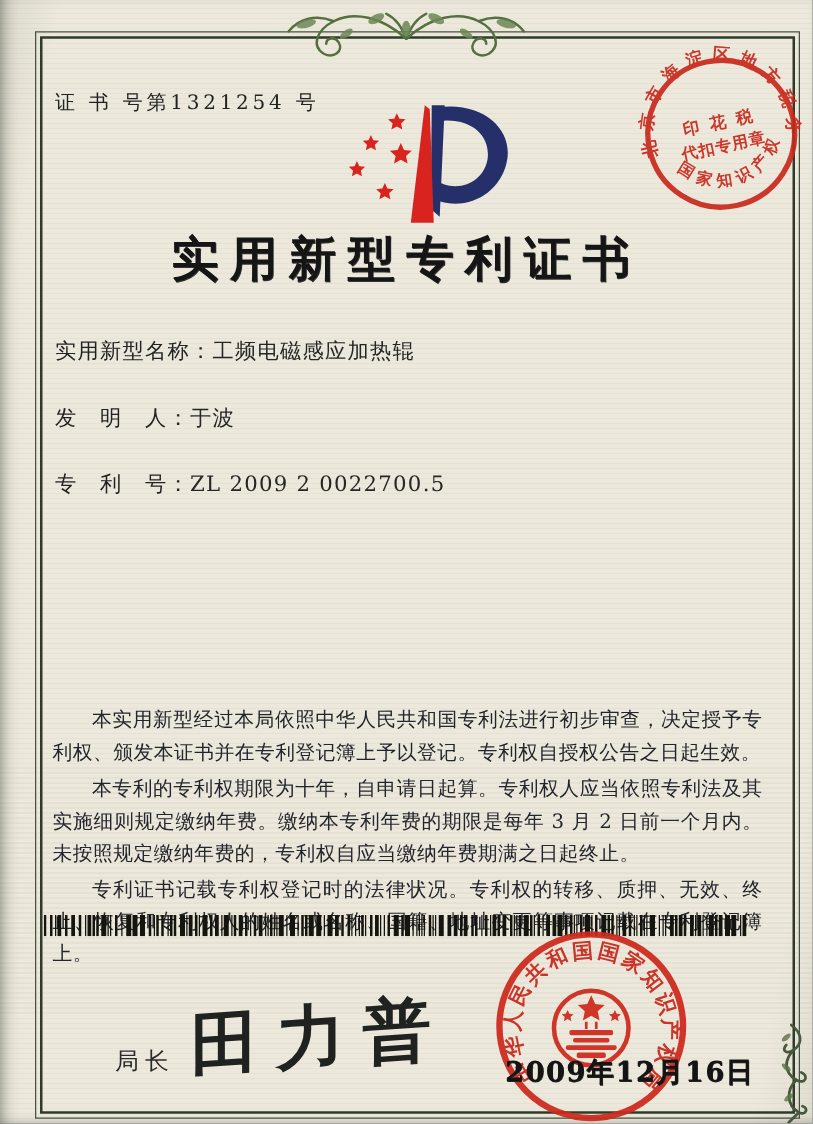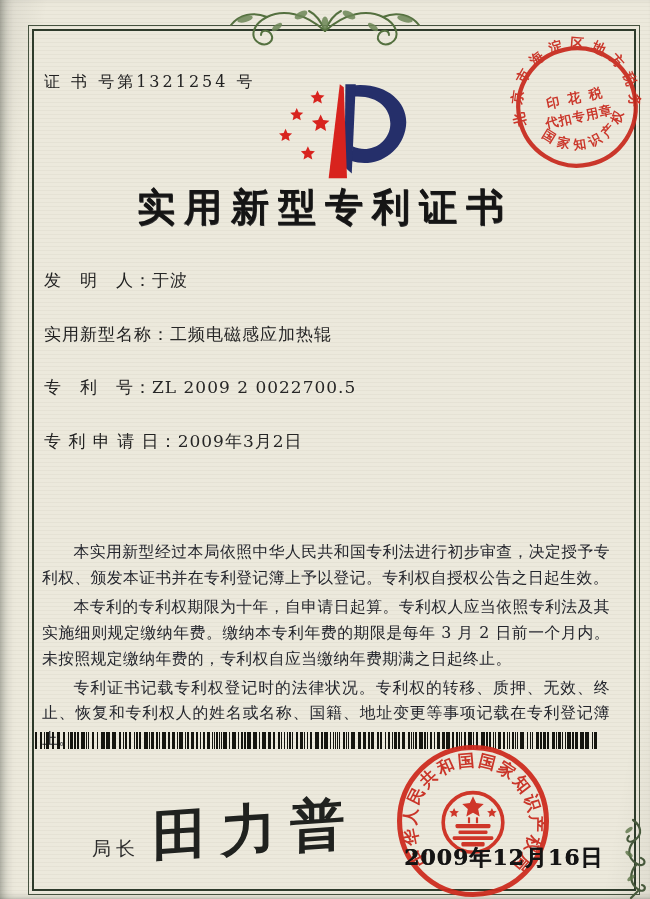--- a/index.html
+++ b/index.html
@@ -28,21 +28,21 @@
   .tax-stamp { position:absolute; left:506px; top:36px; transform:rotate(-12deg); opacity:.92; }
   .logo { position:absolute; left:268px; top:84px; }
   .title {
     position:absolute; top:182px; left:0; width:100%; text-align:center;
     font-size:38px; font-weight:bold; letter-spacing:9px; color:#151515;
     text-shadow:.5px .5px 0 #333;
   }
   .fields { position:absolute; top:269px; left:44px; right:40px; }
   .field-row { margin-bottom:30.5px; font-size:17px; letter-spacing:1px; color:#262626; white-space:pre; }
   .field-row .lbl { color:#222; }
-  .paras { position:absolute; top:539px; left:42px; width:568px; }
+  .paras { position:absolute; top:563px; left:42px; width:568px; }
   .paras p {
     font-size:15.8px; line-height:1.64; text-align:justify; text-indent:2em;
     color:#23252c; margin-bottom:3px; letter-spacing:.4px;
   }
   .barcode { position:absolute; top:732px; left:35px; width:566px; height:17px; font-size:0; white-space:nowrap; overflow:hidden; }
   .sig-role { position:absolute; left:92px; top:836px; font-size:19px; letter-spacing:5px; color:#2a2a2a; }
   .sig-name {
     position:absolute; left:152px; top:793px; font-size:55px; font-weight:bold;
     letter-spacing:14px; color:#20221f; transform:rotate(-4deg) skewX(-4deg); white-space:nowrap;
   }
@@ -111,24 +111,23 @@
       <path d="M36,30 l2.4,5.2 5.8,.6 -4.3,3.9 1.2,5.6 -5.1,-2.9 -5.1,2.9 1.2,-5.6 -4.3,-3.9 5.8,-.6 Z"></path>
       <path d="M22,56 l2.4,5.2 5.8,.6 -4.3,3.9 1.2,5.6 -5.1,-2.9 -5.1,2.9 1.2,-5.6 -4.3,-3.9 5.8,-.6 Z"></path>
       <path d="M66,38 l3.2,7 7.8,.8 -5.8,5.2 1.6,7.6 -6.8,-3.9 -6.8,3.9 1.6,-7.6 -5.8,-5.2 7.8,-.8 Z"></path>
       <path d="M50,78 l2.6,5.6 6.2,.6 -4.6,4.2 1.3,6 -5.5,-3.1 -5.5,3.1 1.3,-6 -4.6,-4.2 6.2,-.6 Z"></path>
     </g>
   </svg>
 
   <div class="title">实用新型专利证书</div>
 
   <div class="fields">
+    <div class="field-row"><span class="lbl">实用新型名称：</span><span>工频电磁感应加热辊</span></div>
     <div class="field-row"><span class="lbl">发　明　人：</span><span>于波</span></div>
-    <div class="field-row"><span class="lbl">实用新型名称：</span><span>工频电磁感应加热辊</span></div>
     <div class="field-row"><span class="lbl">专　利　号：</span><span>ZL 2009 2 0022700.5</span></div>
-    <div class="field-row"><span class="lbl">专 利 申 请 日：</span><span>2009年3月2日</span></div>
   </div>
 
   <div class="paras">
     <p>本实用新型经过本局依照中华人民共和国专利法进行初步审查，决定授予专利权、颁发本证书并在专利登记簿上予以登记。专利权自授权公告之日起生效。</p>
     <p>本专利的专利权期限为十年，自申请日起算。专利权人应当依照专利法及其实施细则规定缴纳年费。缴纳本专利年费的期限是每年 3 月 2 日前一个月内。未按照规定缴纳年费的，专利权自应当缴纳年费期满之日起终止。</p>
     <p>专利证书记载专利权登记时的法律状况。专利权的转移、质押、无效、终止、恢复和专利权人的姓名或名称、国籍、地址变更等事项记载在专利登记簿上。</p>
   </div>
 
   <div class="barcode"><span style="display:inline-block;vertical-align:top;height:100%;background:#15150f;width:2px;margin-right:3px"></span><span style="display:inline-block;vertical-align:top;height:100%;background:#15150f;width:2px;margin-right:2px"></span><span style="display:inline-block;vertical-align:top;height:100%;background:#15150f;width:1px;margin-right:1px"></span><span style="display:inline-block;vertical-align:top;height:100%;background:#15150f;width:3px;margin-right:3px"></span><span style="display:inline-block;vertical-align:top;height:100%;background:#15150f;width:2px;margin-right:3px"></span><span style="display:inline-block;vertical-align:top;height:100%;background:#15150f;width:3px;margin-right:3px"></span><span style="display:inline-block;vertical-align:top;height:100%;background:#15150f;width:2px;margin-right:3px"></span><span style="display:inline-block;vertical-align:top;height:100%;background:#15150f;width:1px;margin-right:1px"></span><span style="display:inline-block;vertical-align:top;height:100%;background:#15150f;width:3px;margin-right:1px"></span><span style="display:inline-block;vertical-align:top;height:100%;background:#15150f;width:2px;margin-right:1px"></span><span style="display:inline-block;vertical-align:top;height:100%;background:#15150f;width:2px;margin-right:2px"></span><span style="display:inline-block;vertical-align:top;height:100%;background:#15150f;width:4px;margin-right:1px"></span><span style="display:inline-block;vertical-align:top;height:100%;background:#15150f;width:1px;margin-right:1px"></span><span style="display:inline-block;vertical-align:top;height:100%;background:#15150f;width:1px;margin-right:3px"></span><span style="display:inline-block;vertical-align:top;height:100%;background:#15150f;width:2px;margin-right:3px"></span><span style="display:inline-block;vertical-align:top;height:100%;background:#15150f;width:1px;margin-right:3px"></span><span style="display:inline-block;vertical-align:top;height:100%;background:#15150f;width:4px;margin-right:1px"></span><span style="display:inline-block;vertical-align:top;height:100%;background:#15150f;width:4px;margin-right:2px"></span><span style="display:inline-block;vertical-align:top;height:100%;background:#15150f;width:4px;margin-right:3px"></span><span style="display:inline-block;vertical-align:top;height:100%;background:#15150f;width:2px;margin-right:2px"></span><span style="display:inline-block;vertical-align:top;height:100%;background:#15150f;width:1px;margin-right:1px"></span><span style="display:inline-block;vertical-align:top;height:100%;background:#15150f;width:2px;margin-right:2px"></span><span style="display:inline-block;vertical-align:top;height:100%;background:#15150f;width:2px;margin-right:3px"></span><span style="display:inline-block;vertical-align:top;height:100%;background:#15150f;width:1px;margin-right:1px"></span><span style="display:inline-block;vertical-align:top;height:100%;background:#15150f;width:2px;margin-right:1px"></span><span style="display:inline-block;vertical-align:top;height:100%;background:#15150f;width:2px;margin-right:3px"></span><span style="display:inline-block;vertical-align:top;height:100%;background:#15150f;width:4px;margin-right:1px"></span><span style="display:inline-block;vertical-align:top;height:100%;background:#15150f;width:1px;margin-right:1px"></span><span style="display:inline-block;vertical-align:top;height:100%;background:#15150f;width:3px;margin-right:2px"></span><span style="display:inline-block;vertical-align:top;height:100%;background:#15150f;width:2px;margin-right:1px"></span><span style="display:inline-block;vertical-align:top;height:100%;background:#15150f;width:1px;margin-right:2px"></span><span style="display:inline-block;vertical-align:top;height:100%;background:#15150f;width:4px;margin-right:2px"></span><span style="display:inline-block;vertical-align:top;height:100%;background:#15150f;width:2px;margin-right:2px"></span><span style="display:inline-block;vertical-align:top;height:100%;background:#15150f;width:3px;margin-right:2px"></span><span style="display:inline-block;vertical-align:top;height:100%;background:#15150f;width:1px;margin-right:1px"></span><span style="display:inline-block;vertical-align:top;height:100%;background:#15150f;width:4px;margin-right:2px"></span><span style="display:inline-block;vertical-align:top;height:100%;background:#15150f;width:1px;margin-right:1px"></span><span style="display:inline-block;vertical-align:top;height:100%;background:#15150f;width:2px;margin-right:2px"></span><span style="display:inline-block;vertical-align:top;height:100%;background:#15150f;width:3px;margin-right:2px"></span><span style="display:inline-block;vertical-align:top;height:100%;background:#15150f;width:2px;margin-right:2px"></span><span style="display:inline-block;vertical-align:top;height:100%;background:#15150f;width:1px;margin-right:2px"></span><span style="display:inline-block;vertical-align:top;height:100%;background:#15150f;width:2px;margin-right:2px"></span><span style="display:inline-block;vertical-align:top;height:100%;background:#15150f;width:3px;margin-right:2px"></span><span style="display:inline-block;vertical-align:top;height:100%;background:#15150f;width:1px;margin-right:1px"></span><span style="display:inline-block;vertical-align:top;height:100%;background:#15150f;width:1px;margin-right:1px"></span><span style="display:inline-block;vertical-align:top;height:100%;background:#15150f;width:2px;margin-right:1px"></span><span style="display:inline-block;vertical-align:top;height:100%;background:#15150f;width:1px;margin-right:1px"></span><span style="display:inline-block;vertical-align:top;height:100%;background:#15150f;width:1px;margin-right:1px"></span><span style="display:inline-block;vertical-align:top;height:100%;background:#15150f;width:4px;margin-right:2px"></span><span style="display:inline-block;vertical-align:top;height:100%;background:#15150f;width:1px;margin-right:2px"></span><span style="display:inline-block;vertical-align:top;height:100%;background:#15150f;width:4px;margin-right:2px"></span><span style="display:inline-block;vertical-align:top;height:100%;background:#15150f;width:1px;margin-right:2px"></span><span style="display:inline-block;vertical-align:top;height:100%;background:#15150f;width:2px;margin-right:1px"></span><span style="display:inline-block;vertical-align:top;height:100%;background:#15150f;width:2px;margin-right:1px"></span><span style="display:inline-block;vertical-align:top;height:100%;background:#15150f;width:4px;margin-right:2px"></span><span style="display:inline-block;vertical-align:top;height:100%;background:#15150f;width:4px;margin-right:2px"></span><span style="display:inline-block;vertical-align:top;height:100%;background:#15150f;width:1px;margin-right:2px"></span><span style="display:inline-block;vertical-align:top;height:100%;background:#15150f;width:4px;margin-right:2px"></span><span style="display:inline-block;vertical-align:top;height:100%;background:#15150f;width:3px;margin-right:2px"></span><span style="display:inline-block;vertical-align:top;height:100%;background:#15150f;width:2px;margin-right:3px"></span><span style="display:inline-block;vertical-align:top;height:100%;background:#15150f;width:2px;margin-right:1px"></span><span style="display:inline-block;vertical-align:top;height:100%;background:#15150f;width:1px;margin-right:2px"></span><span style="display:inline-block;vertical-align:top;height:100%;background:#15150f;width:1px;margin-right:2px"></span><span style="display:inline-block;vertical-align:top;height:100%;background:#15150f;width:1px;margin-right:1px"></span><span style="display:inline-block;vertical-align:top;height:100%;background:#15150f;width:2px;margin-right:1px"></span><span style="display:inline-block;vertical-align:top;height:100%;background:#15150f;width:1px;margin-right:3px"></span><span style="display:inline-block;vertical-align:top;height:100%;background:#15150f;width:2px;margin-right:2px"></span><span style="display:inline-block;vertical-align:top;height:100%;background:#15150f;width:3px;margin-right:1px"></span><span style="display:inline-block;vertical-align:top;height:100%;background:#15150f;width:1px;margin-right:2px"></span><span style="display:inline-block;vertical-align:top;height:100%;background:#15150f;width:1px;margin-right:2px"></span><span style="display:inline-block;vertical-align:top;height:100%;background:#15150f;width:2px;margin-right:3px"></span><span style="display:inline-block;vertical-align:top;height:100%;background:#15150f;width:4px;margin-right:2px"></span><span style="display:inline-block;vertical-align:top;height:100%;background:#15150f;width:2px;margin-right:1px"></span><span style="display:inline-block;vertical-align:top;height:100%;background:#15150f;width:4px;margin-right:2px"></span><span style="display:inline-block;vertical-align:top;height:100%;background:#15150f;width:1px;margin-right:2px"></span><span style="display:inline-block;vertical-align:top;height:100%;background:#15150f;width:1px;margin-right:1px"></span><span style="display:inline-block;vertical-align:top;height:100%;background:#15150f;width:1px;margin-right:1px"></span><span style="display:inline-block;vertical-align:top;height:100%;background:#15150f;width:1px;margin-right:1px"></span><span style="display:inline-block;vertical-align:top;height:100%;background:#15150f;width:1px;margin-right:3px"></span><span style="display:inline-block;vertical-align:top;height:100%;background:#15150f;width:2px;margin-right:1px"></span><span style="display:inline-block;vertical-align:top;height:100%;background:#15150f;width:1px;margin-right:1px"></span><span style="display:inline-block;vertical-align:top;height:100%;background:#15150f;width:1px;margin-right:2px"></span><span style="display:inline-block;vertical-align:top;height:100%;background:#15150f;width:4px;margin-right:3px"></span><span style="display:inline-block;vertical-align:top;height:100%;background:#15150f;width:3px;margin-right:2px"></span><span style="display:inline-block;vertical-align:top;height:100%;background:#15150f;width:3px;margin-right:2px"></span><span style="display:inline-block;vertical-align:top;height:100%;background:#15150f;width:2px;margin-right:1px"></span><span style="display:inline-block;vertical-align:top;height:100%;background:#15150f;width:3px;margin-right:3px"></span><span style="display:inline-block;vertical-align:top;height:100%;background:#15150f;width:2px;margin-right:1px"></span><span style="display:inline-block;vertical-align:top;height:100%;background:#15150f;width:2px;margin-right:3px"></span><span style="display:inline-block;vertical-align:top;height:100%;background:#15150f;width:1px;margin-right:2px"></span><span style="display:inline-block;vertical-align:top;height:100%;background:#15150f;width:2px;margin-right:2px"></span><span style="display:inline-block;vertical-align:top;height:100%;background:#15150f;width:1px;margin-right:1px"></span><span style="display:inline-block;vertical-align:top;height:100%;background:#15150f;width:3px;margin-right:1px"></span><span style="display:inline-block;vertical-align:top;height:100%;background:#15150f;width:2px;margin-right:2px"></span><span style="display:inline-block;vertical-align:top;height:100%;background:#15150f;width:3px;margin-right:3px"></span><span style="display:inline-block;vertical-align:top;height:100%;background:#15150f;width:2px;margin-right:1px"></span><span style="display:inline-block;vertical-align:top;height:100%;background:#15150f;width:1px;margin-right:1px"></span><span style="display:inline-block;vertical-align:top;height:100%;background:#15150f;width:1px;margin-right:1px"></span><span style="display:inline-block;vertical-align:top;height:100%;background:#15150f;width:2px;margin-right:2px"></span><span style="display:inline-block;vertical-align:top;height:100%;background:#15150f;width:4px;margin-right:1px"></span><span style="display:inline-block;vertical-align:top;height:100%;background:#15150f;width:2px;margin-right:1px"></span><span style="display:inline-block;vertical-align:top;height:100%;background:#15150f;width:1px;margin-right:2px"></span><span style="display:inline-block;vertical-align:top;height:100%;background:#15150f;width:2px;margin-right:2px"></span><span style="display:inline-block;vertical-align:top;height:100%;background:#15150f;width:1px;margin-right:2px"></span><span style="display:inline-block;vertical-align:top;height:100%;background:#15150f;width:3px;margin-right:2px"></span><span style="display:inline-block;vertical-align:top;height:100%;background:#15150f;width:3px;margin-right:1px"></span><span style="display:inline-block;vertical-align:top;height:100%;background:#15150f;width:4px;margin-right:2px"></span><span style="display:inline-block;vertical-align:top;height:100%;background:#15150f;width:2px;margin-right:2px"></span><span style="display:inline-block;vertical-align:top;height:100%;background:#15150f;width:2px;margin-right:1px"></span><span style="display:inline-block;vertical-align:top;height:100%;background:#15150f;width:1px;margin-right:1px"></span><span style="display:inline-block;vertical-align:top;height:100%;background:#15150f;width:1px;margin-right:2px"></span><span style="display:inline-block;vertical-align:top;height:100%;background:#15150f;width:2px;margin-right:2px"></span><span style="display:inline-block;vertical-align:top;height:100%;background:#15150f;width:4px;margin-right:1px"></span><span style="display:inline-block;vertical-align:top;height:100%;background:#15150f;width:1px;margin-right:2px"></span><span style="display:inline-block;vertical-align:top;height:100%;background:#15150f;width:2px;margin-right:3px"></span><span style="display:inline-block;vertical-align:top;height:100%;background:#15150f;width:4px;margin-right:1px"></span><span style="display:inline-block;vertical-align:top;height:100%;background:#15150f;width:2px;margin-right:1px"></span><span style="display:inline-block;vertical-align:top;height:100%;background:#15150f;width:2px;margin-right:2px"></span><span style="display:inline-block;vertical-align:top;height:100%;background:#15150f;width:1px;margin-right:1px"></span><span style="display:inline-block;vertical-align:top;height:100%;background:#15150f;width:1px;margin-right:2px"></span><span style="display:inline-block;vertical-align:top;height:100%;background:#15150f;width:3px;margin-right:2px"></span><span style="display:inline-block;vertical-align:top;height:100%;background:#15150f;width:2px;margin-right:2px"></span><span style="display:inline-block;vertical-align:top;height:100%;background:#15150f;width:1px;margin-right:1px"></span><span style="display:inline-block;vertical-align:top;height:100%;background:#15150f;width:1px;margin-right:2px"></span><span style="display:inline-block;vertical-align:top;height:100%;background:#15150f;width:2px;margin-right:1px"></span><span style="display:inline-block;vertical-align:top;height:100%;background:#15150f;width:1px;margin-right:1px"></span><span style="display:inline-block;vertical-align:top;height:100%;background:#15150f;width:1px;margin-right:2px"></span><span style="display:inline-block;vertical-align:top;height:100%;background:#15150f;width:4px;margin-right:3px"></span><span style="display:inline-block;vertical-align:top;height:100%;background:#15150f;width:1px;margin-right:2px"></span><span style="display:inline-block;vertical-align:top;height:100%;background:#15150f;width:1px;margin-right:1px"></span><span style="display:inline-block;vertical-align:top;height:100%;background:#15150f;width:1px;margin-right:3px"></span><span style="display:inline-block;vertical-align:top;height:100%;background:#15150f;width:3px;margin-right:1px"></span><span style="display:inline-block;vertical-align:top;height:100%;background:#15150f;width:2px;margin-right:1px"></span><span style="display:inline-block;vertical-align:top;height:100%;background:#15150f;width:3px;margin-right:1px"></span><span style="display:inline-block;vertical-align:top;height:100%;background:#15150f;width:2px;margin-right:3px"></span><span style="display:inline-block;vertical-align:top;height:100%;background:#15150f;width:3px;margin-right:1px"></span><span style="display:inline-block;vertical-align:top;height:100%;background:#15150f;width:1px;margin-right:1px"></span><span style="display:inline-block;vertical-align:top;height:100%;background:#15150f;width:3px;margin-right:1px"></span><span style="display:inline-block;vertical-align:top;height:100%;background:#15150f;width:1px;margin-right:2px"></span><span style="display:inline-block;vertical-align:top;height:100%;background:#15150f;width:1px;margin-right:1px"></span><span style="display:inline-block;vertical-align:top;height:100%;background:#15150f;width:4px;margin-right:1px"></span><span style="display:inline-block;vertical-align:top;height:100%;background:#15150f;width:2px;margin-right:1px"></span><span style="display:inline-block;vertical-align:top;height:100%;background:#15150f;width:3px;margin-right:2px"></span><span style="display:inline-block;vertical-align:top;height:100%;background:#15150f;width:4px;margin-right:1px"></span><span style="display:inline-block;vertical-align:top;height:100%;background:#15150f;width:4px;margin-right:3px"></span><span style="display:inline-block;vertical-align:top;height:100%;background:#15150f;width:1px;margin-right:1px"></span><span style="display:inline-block;vertical-align:top;height:100%;background:#15150f;width:3px;margin-right:1px"></span></div>
 

